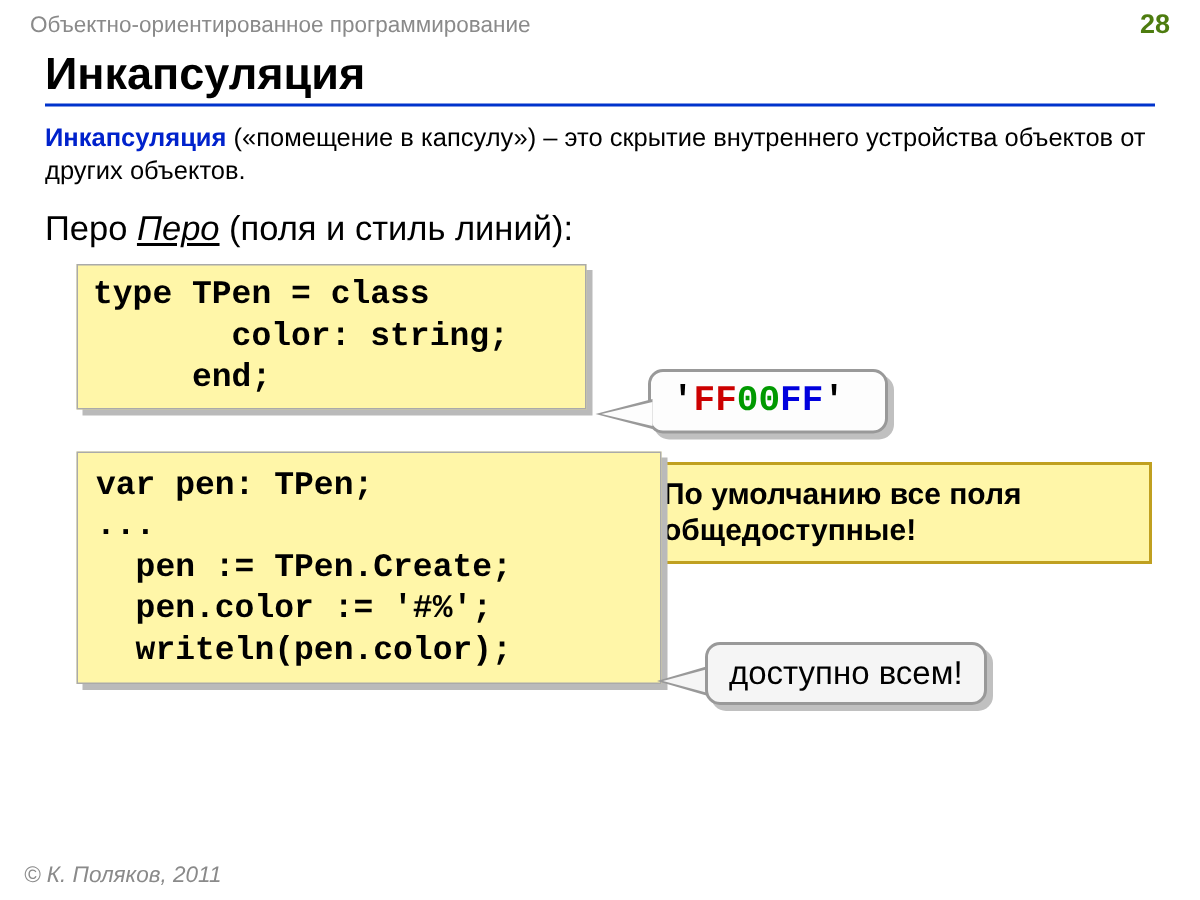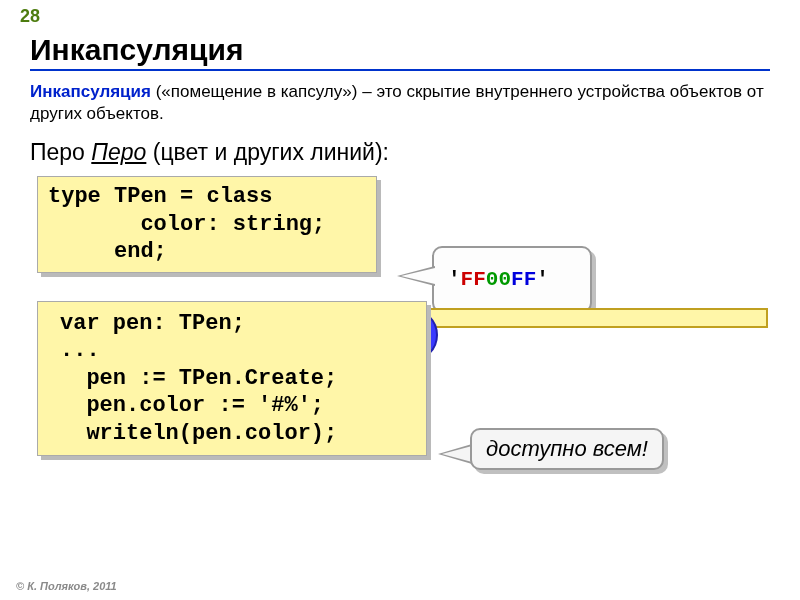--- a/index.html
+++ b/index.html
@@ -40,42 +40,42 @@
   }
   .term { color: #0022cc; font-weight: bold; }
   .subtext {
     margin: 14px 30px 0 30px;
     font-size: 23px;
     color: #000;
   }
   .ital { font-style: italic; text-decoration: underline; }
   .codebox {
     position: relative;
-    margin-left: 37px;
+    margin-left: 51px;
     font-family: "Courier New", Courier, monospace;
     font-size: 22px;
     font-weight: bold;
     background: #fff6a8;
     border: 1px solid #aaa;
     white-space: pre;
     line-height: 1.25;
     box-shadow: 4px 4px 0 #bababa;
   }
   .code1 { margin-top: 10px; width: 340px; padding: 6px 10px; }
-  .code2 { margin-top: 28px; width: 390px; padding: 8px 22px; }
+  .code2 { margin-top: 28px; width: 390px; padding: 8px 12px; }
 
   .callout {
     position: absolute;
     background: #fdfdfd;
     border: 2px solid #999;
     border-radius: 10px;
     font-family: "Courier New", Courier, monospace;
-    font-size: 21px;
-    font-weight: bold;
-    padding: 20px 14px;
+    font-size: 24px;
+    font-weight: bold;
+    padding: 6px 14px;
     box-shadow: 4px 4px 0 #c0c0c0;
   }
   .callout-tail {
     position: absolute;
     width: 0; height: 0;
   }
   .hex-callout { top: 246px; left: 432px; width: 160px; }
   .hex-r { color: #cc0000; }
   .hex-g { color: #009900; }
   .hex-b { color: #0000dd; }
@@ -122,75 +122,75 @@
   .avail-callout {
     position: absolute;
     top: 428px; left: 470px;
     background: #f5f5f5;
     border: 2px solid #999;
     border-radius: 10px;
     padding: 6px 14px;
     font-size: 22px;
     color: #000;
     box-shadow: 4px 4px 0 #c0c0c0;
-    font-style: italic;
   }
   .avail-tail {
     position: absolute;
     top: 444px; left: 438px;
     border-top: 10px solid transparent;
     border-bottom: 10px solid transparent;
     border-right: 34px solid #999;
   }
   .avail-tail-inner {
     position: absolute;
     top: 446px; left: 442px;
     border-top: 8px solid transparent;
     border-bottom: 8px solid transparent;
     border-right: 30px solid #f5f5f5;
   }
 
   .footer {
     position: absolute;
     bottom: 8px; left: 16px;
     color: #8a8a8a;
-    font-size: 11px;
+    font-size: 15px;
     font-style: italic;
-    font-weight: bold;
   }
 </style>
 </head>
 <body>
 
 <div class="header">
+  <span>Объектно-ориентированное программирование</span>
   <span class="page-num">28</span>
 </div>
 
 <div class="title">Инкапсуляция</div>
 
 <div class="body-text">
   <span class="term">Инкапсуляция</span><span> («помещение в капсулу») – это скрытие внутреннего устройства объектов от других объектов.</span>
 </div>
 
 <div class="subtext">
-  <span>Перо </span><span class="ital">Перо</span><span> (цвет и других линий):</span>
+  <span>Перо </span><span class="ital">Перо</span><span> (поля и стиль линий):</span>
 </div>
 
 <div class="codebox code1">type TPen = class
        color: string;
      end;</div>
 
 <div class="callout hex-callout">
   <span>'</span><span class="hex-r">FF</span><span class="hex-g">00</span><span class="hex-b">FF</span><span>'</span>
 </div>
 <div class="callout-tail hex-tail"></div>
 <div class="callout-tail hex-tail-inner"></div>
 
 <div class="note-box">
   <div class="note-icon">!</div>
+  <span>По умолчанию все поля общедоступные!</span>
 </div>
 
 <div class="codebox code2">var pen: TPen;
 ...
   pen := TPen.Create;
   pen.color := '#%';
   writeln(pen.color);</div>
 
 <div class="callout-tail avail-tail"></div>
 <div class="callout-tail avail-tail-inner"></div>

